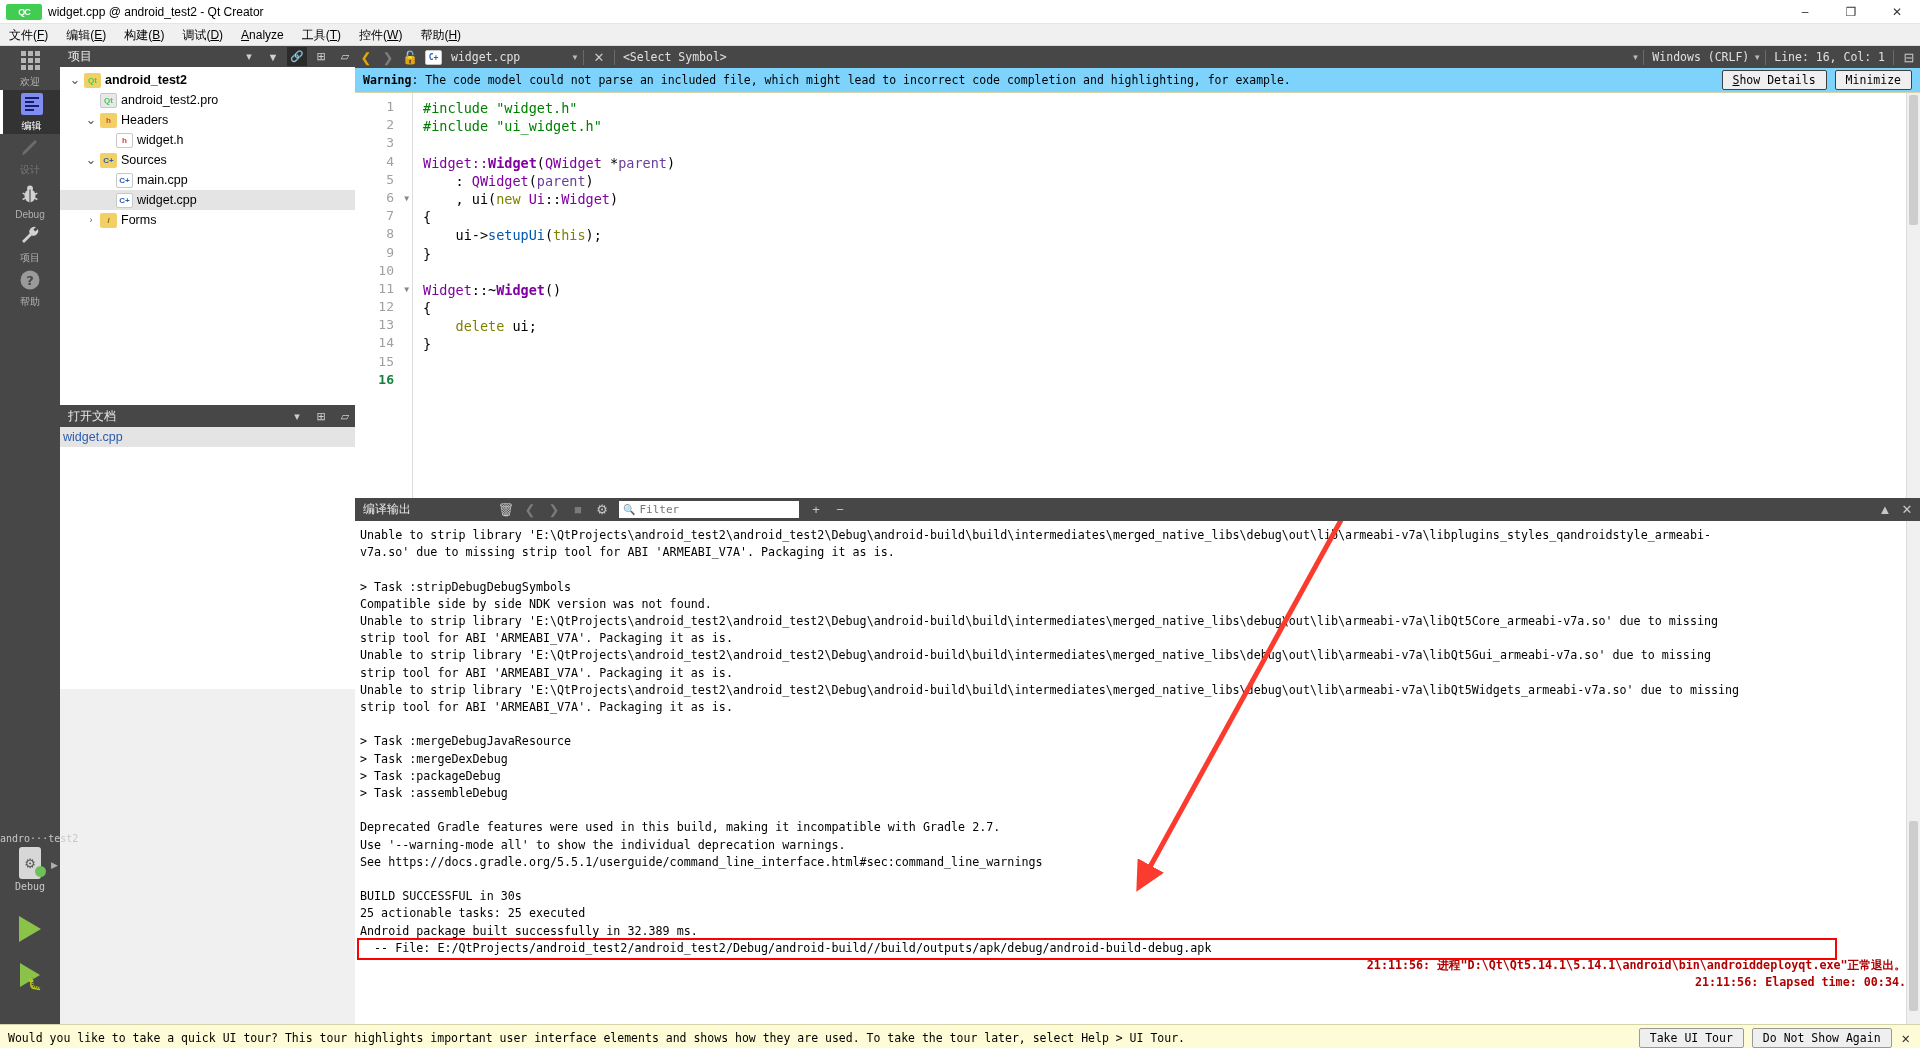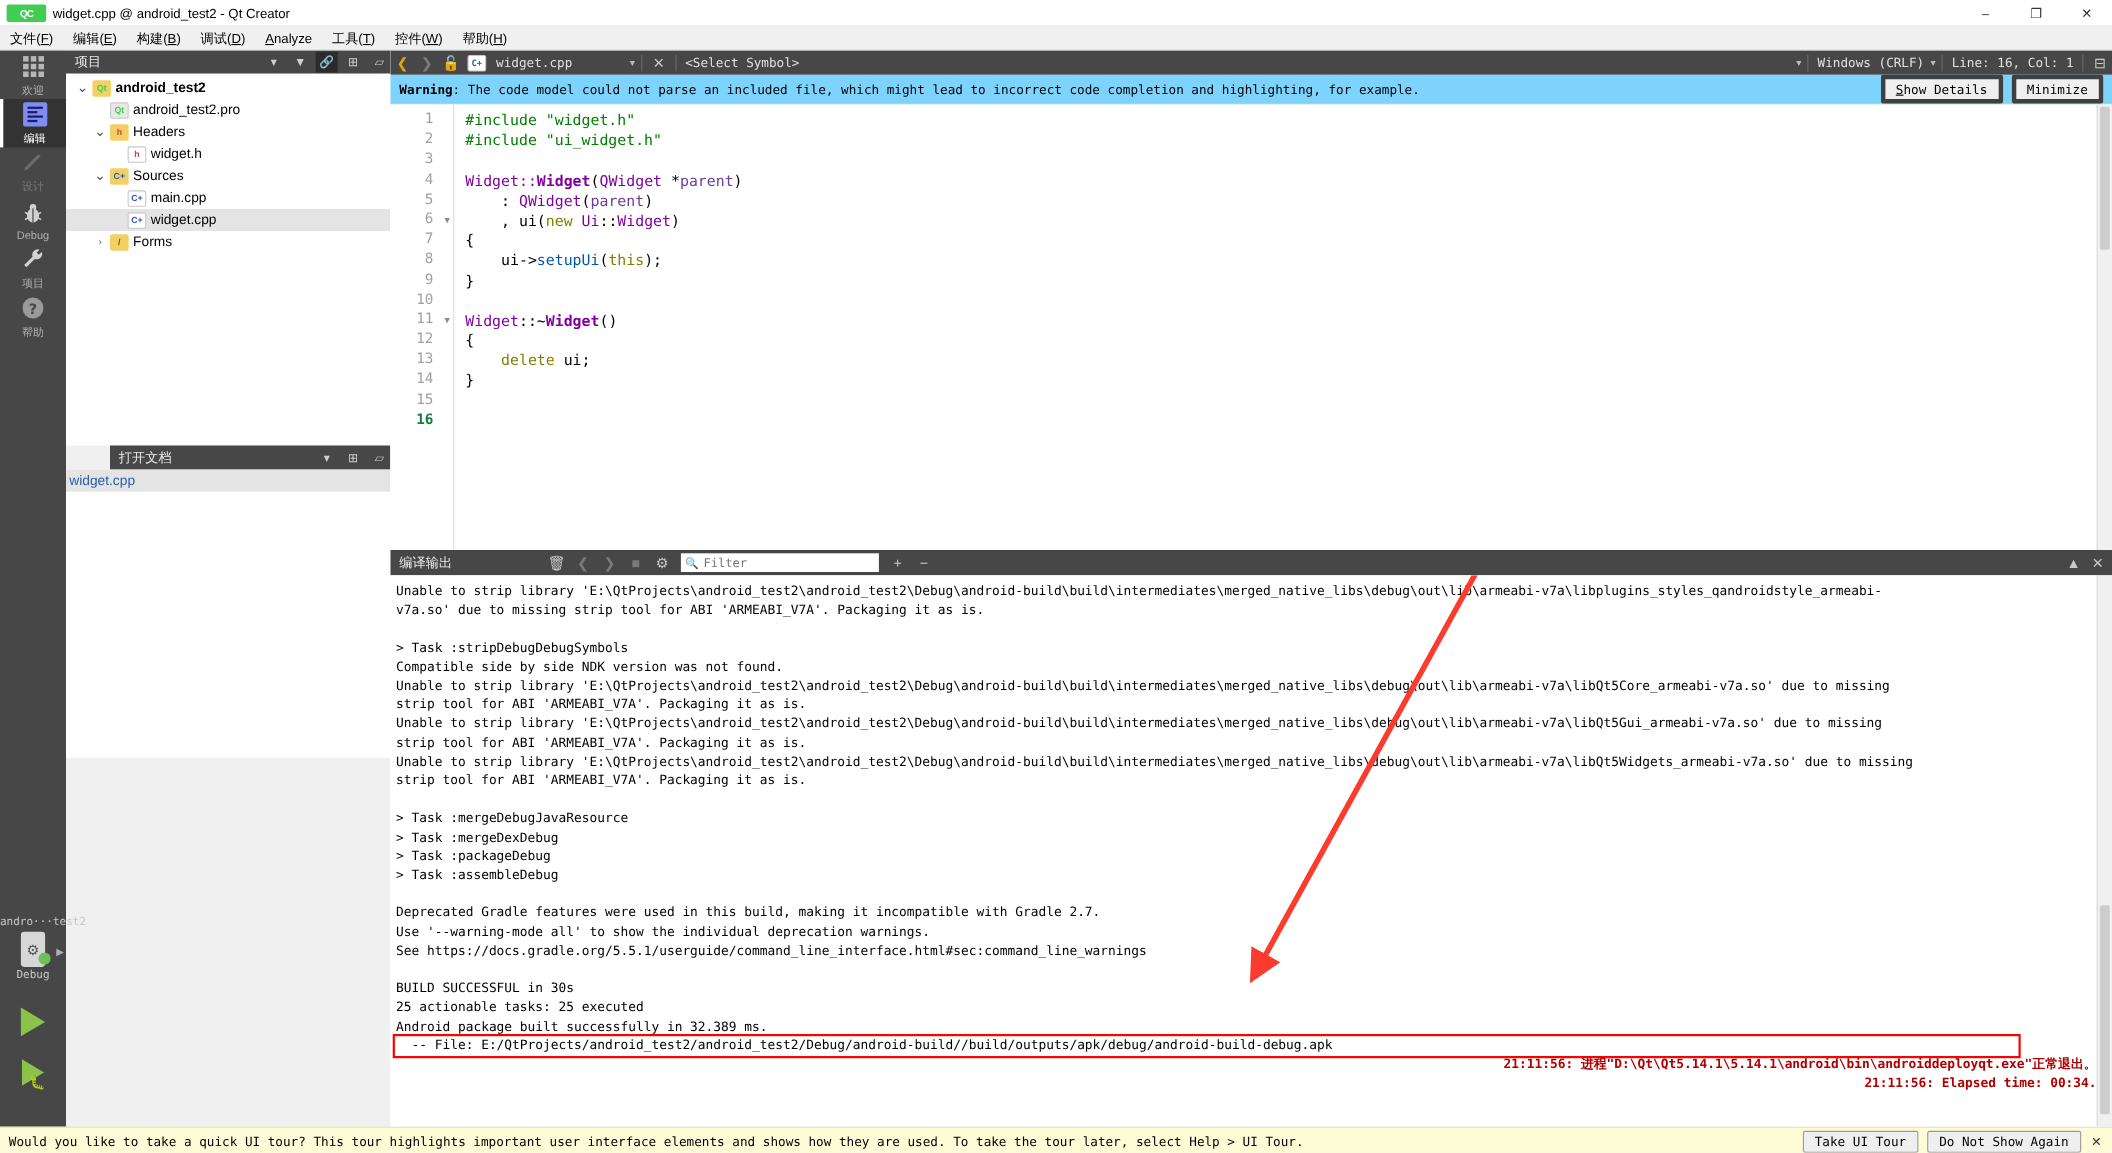--- a/index.html
+++ b/index.html
@@ -106,21 +106,21 @@
   .ic-folder { background:#f3d066; color:#7a5c00; }
   .ic-qt { background:#f3d066; color:#41cd52; }
   .ic-pro { background:#e8e8e8; color:#41cd52; border:1px solid #c8c8c8; }
   .ic-h { background:#ffffff; border:1px solid #c8c8c8; color:#d04040; }
   .ic-cpp { background:#ffffff; border:1px solid #c8c8c8; color:#2a5db0; }
   .ic-hfold { background:#f3d066; color:#d04040; }
   .ic-cfold { background:#f3d066; color:#2a5db0; }
   .tlabel { color:#000; }
   .tlabel.bold { font-weight: bold; }
 
-  #opendocs { height: 22px; margin-left: 40px; }
+  #opendocs { height: 22px; }
   #opendocs-list { height: 262px; background:#fff; font-size:12.5px; }
   .odrow { height:20px; display:flex; align-items:center; padding-left:3px; color:#2a5db0; }
   .odrow.sel { background:#e4e4e4; }
 
   
   #center { flex: 1; display: flex; flex-direction: column; min-width: 0; background:#fff; }
 
   
   #edtoolbar {
     height: 22px; background: #474747; display:flex; align-items:center;
@@ -140,21 +140,21 @@
 
   
   #warnbar {
     background:#7dd3fc; border-bottom:1px solid #d5d4a8;
     min-height: 25px; display:flex; align-items:center;
     padding: 0 8px; font-family:"DejaVu Sans Mono", monospace; font-size:11.5px; color:#000;justify-content:space-between;
   }
   #warn-text { flex: 1; }
   #warn-text b { font-weight: bold; }
   .wbtn {
-    border:4px solid #404040; background:#efefef; font-size:11.5px;
+    border:1px solid #404040; background:#efefef; font-size:11.5px;
     padding: 2px 10px; margin-left:8px; font-family:"DejaVu Sans Mono", monospace;
     border-radius:2px;
   }
   .wbtn u { text-decoration: underline; }
 
   
   #code-area { position: relative; flex: 0 0 405px; display:flex; background:#ffffff; overflow:hidden; }
   #gutter {
     width: 58px; background: #ffffff; border-right: 1px solid #dcdcdc;
     padding-top: 6px; flex-shrink:0;

